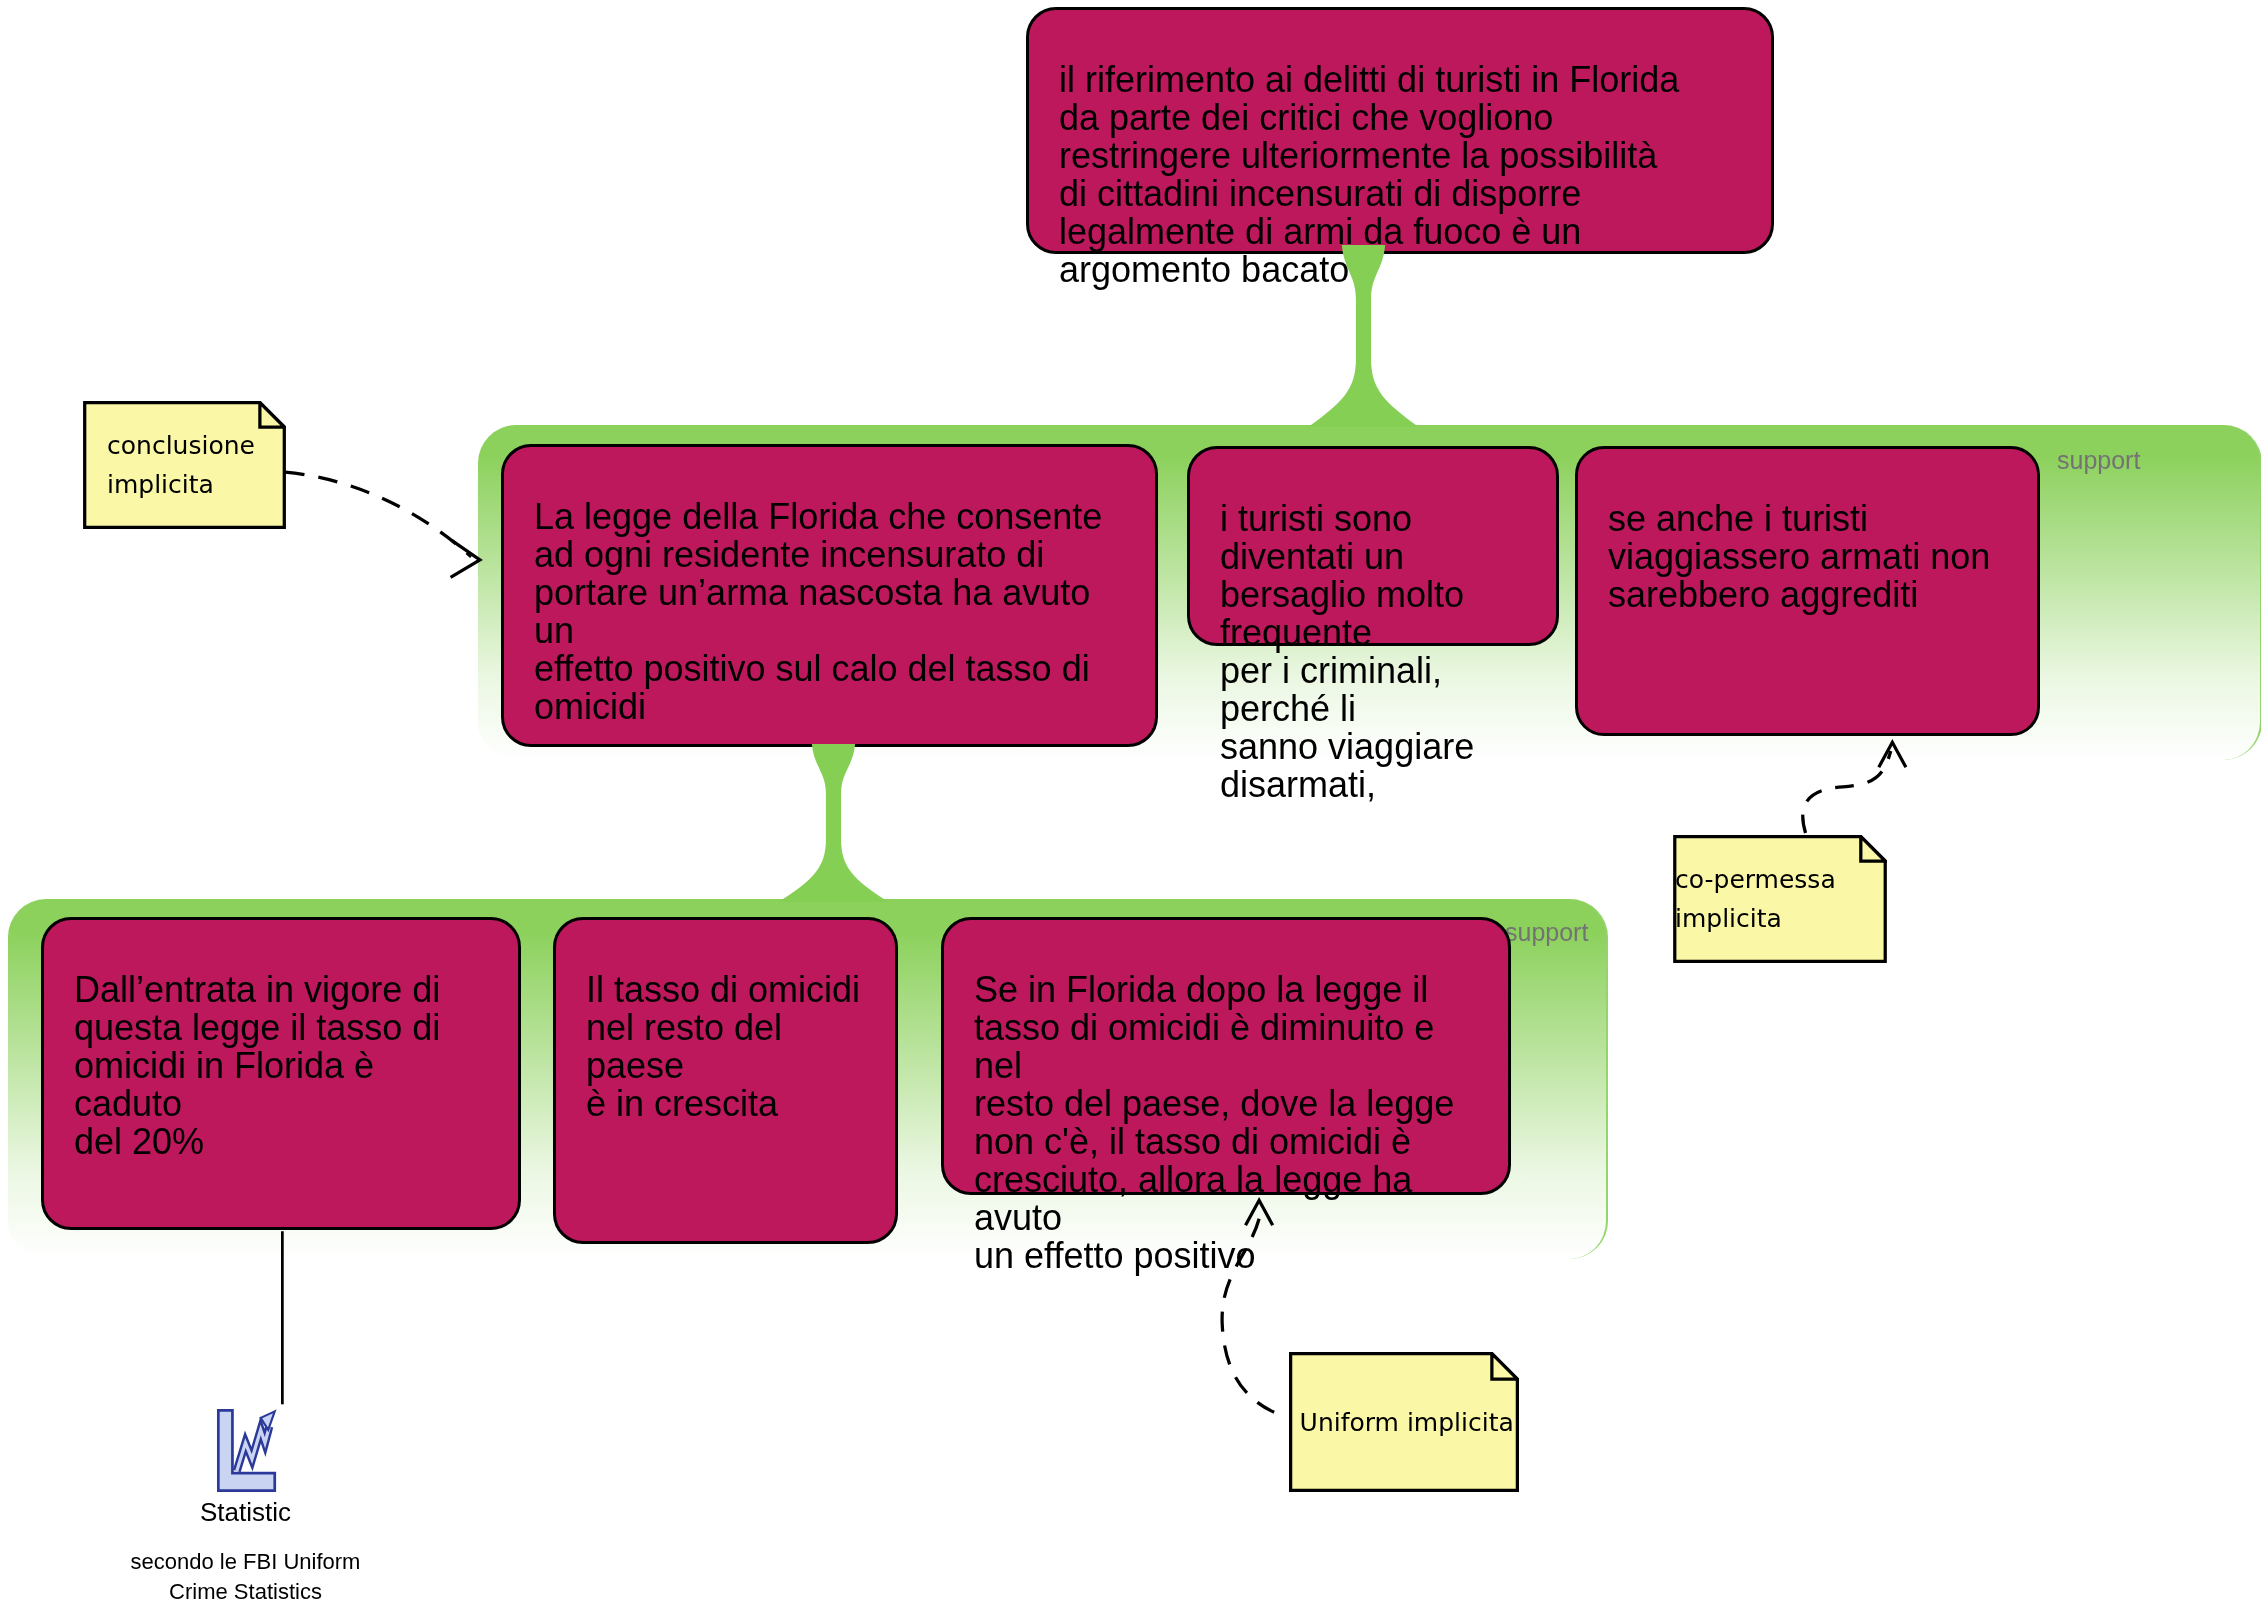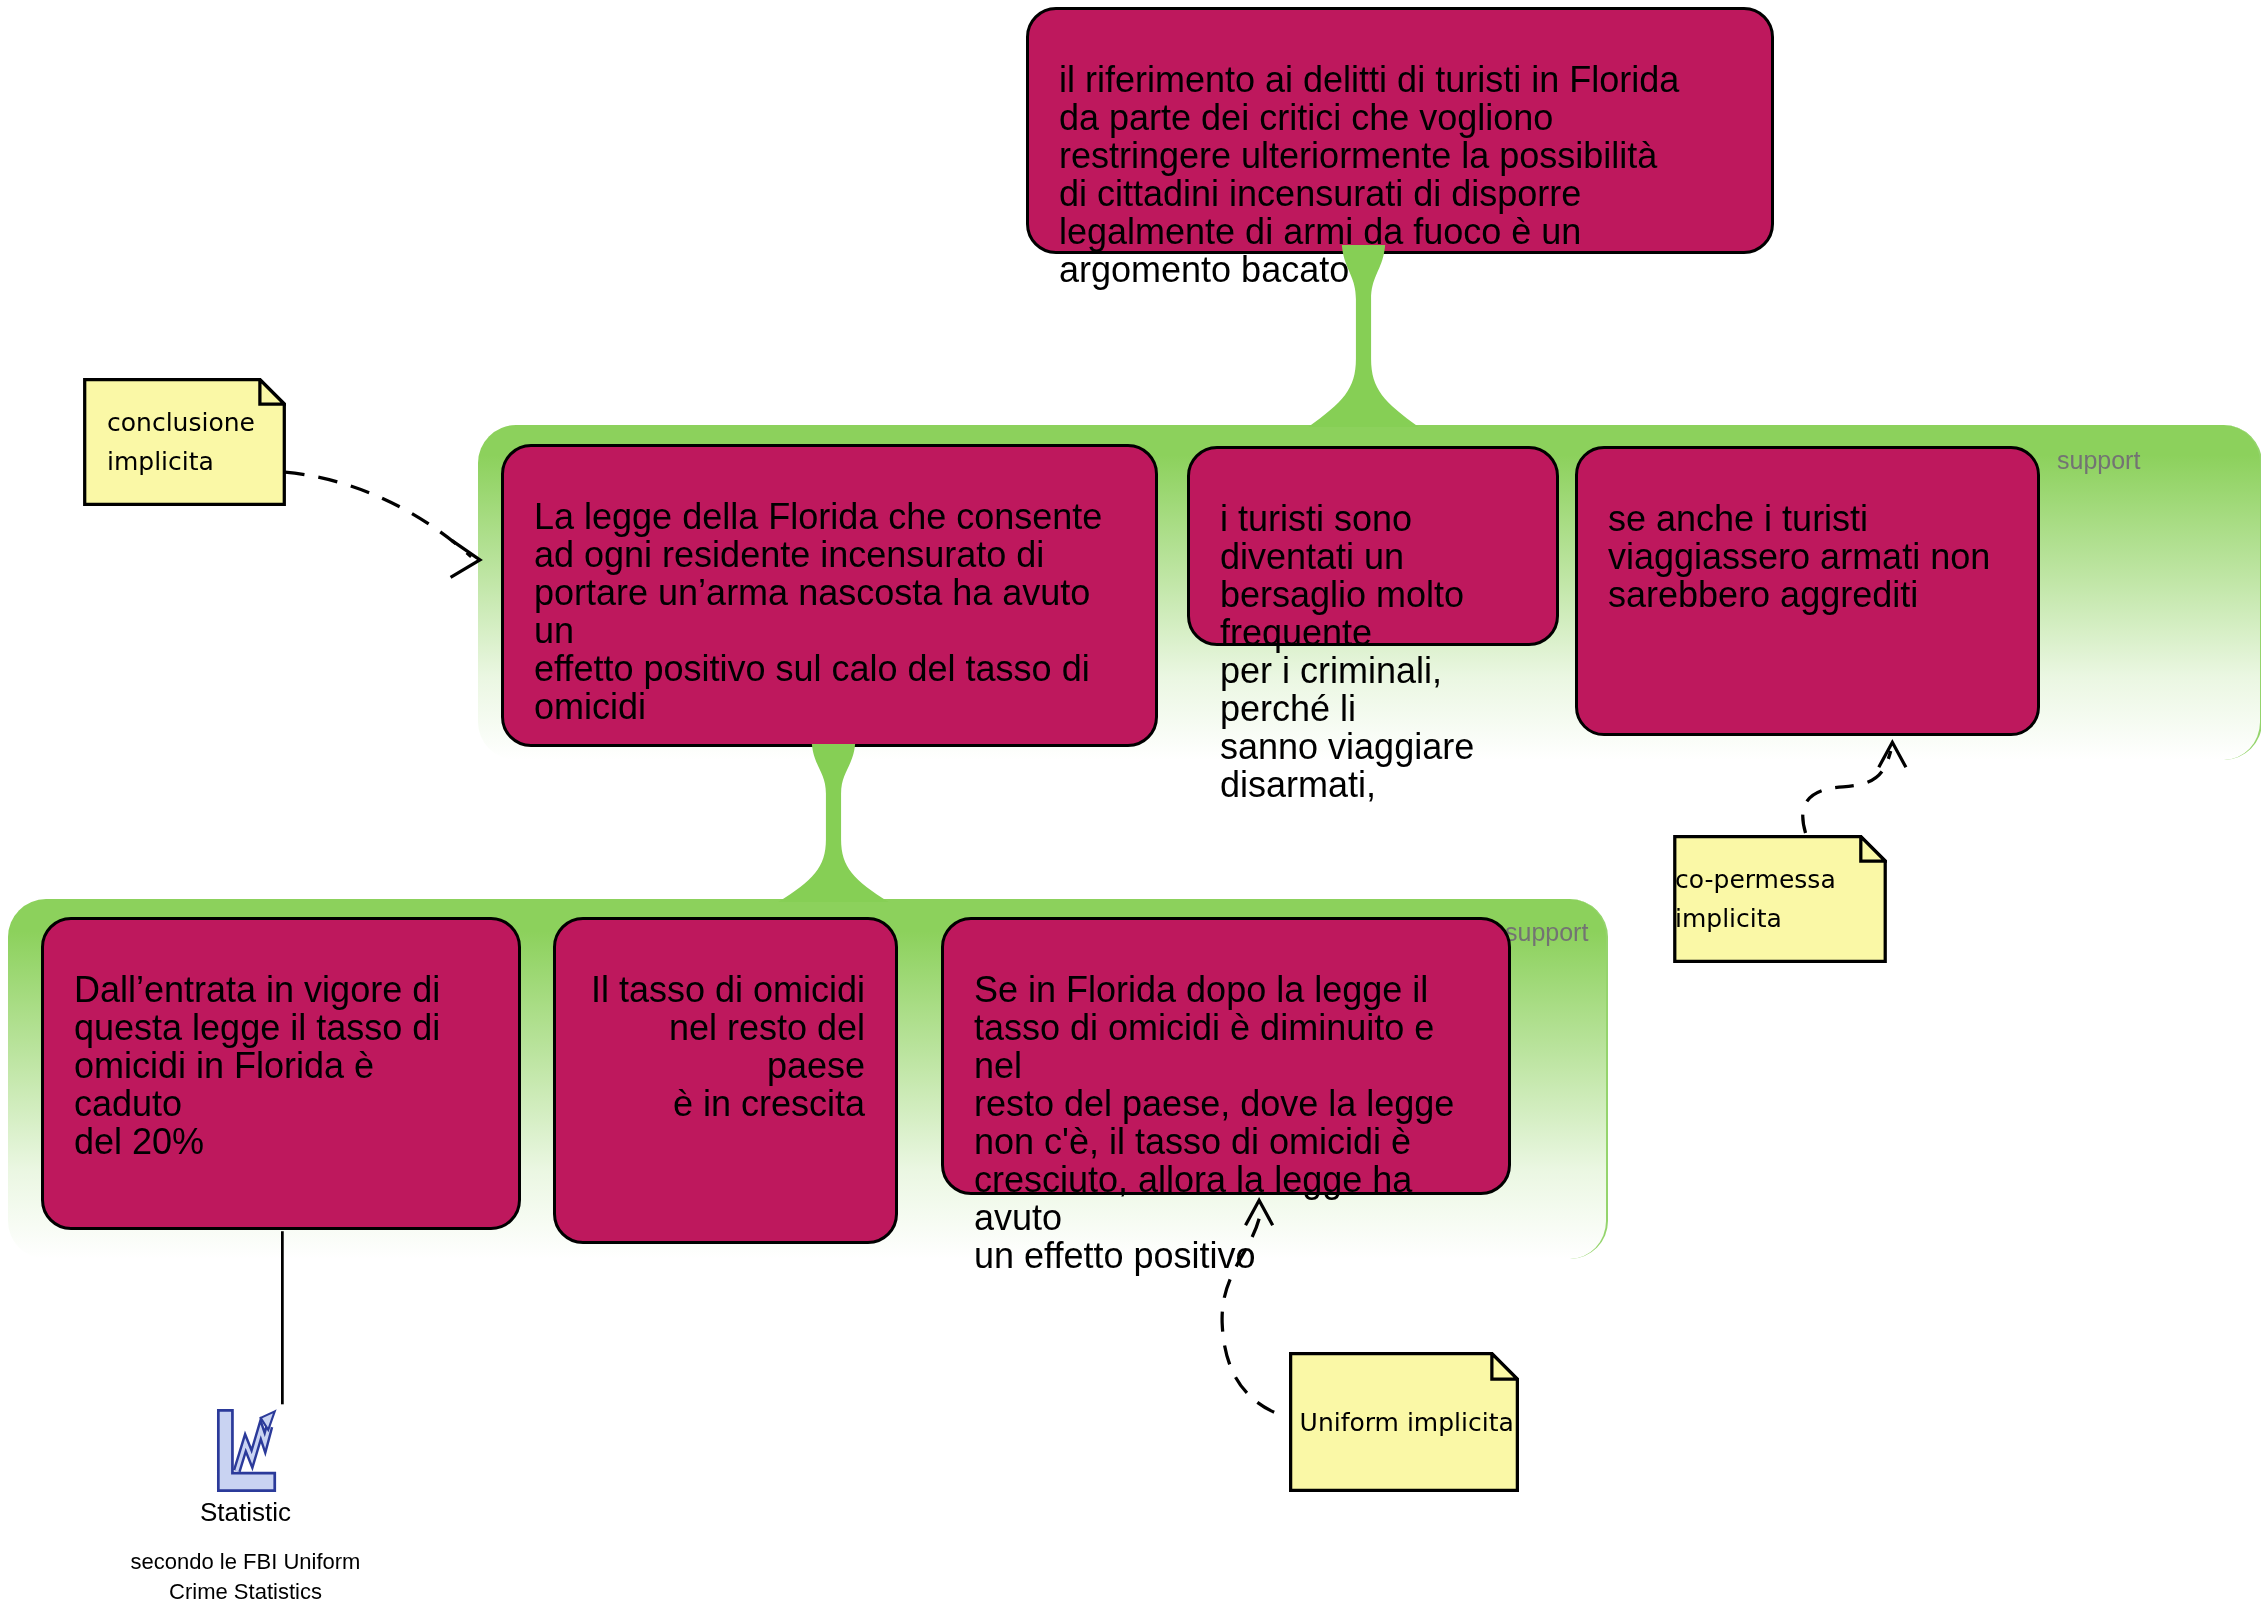--- a/index.html
+++ b/index.html
@@ -62,21 +62,21 @@
 viaggiassero armati non
 sarebbero aggrediti</span>
   </div>
 
   <div class="node" style="left:41px;top:917px;width:480px;height:313px;">
     <span>Dall’entrata in vigore di
 questa legge il tasso di
 omicidi in Florida è caduto
 del 20%</span>
   </div>
-  <div class="node" style="left:553px;top:917px;width:345px;height:327px;text-align:right;">
+  <div class="node" style="left:553px;top:917px;width:345px;height:327px;">
     <span>Il tasso di omicidi
 nel resto del paese
 è in crescita</span>
   </div>
   <div class="node" style="left:941px;top:917px;width:570px;height:278px;">
     <span>Se in Florida dopo la legge il
 tasso di omicidi è diminuito e nel
 resto del paese, dove la legge
 non c'è, il tasso di omicidi è
 cresciuto, allora la legge ha avuto
@@ -99,21 +99,21 @@
       <path d="M3327,1535 C3310,1478 3336,1454 3396,1450 C3456,1446 3472,1428 3484,1384" fill="none" stroke="#000" stroke-width="6" stroke-dasharray="34 26"></path>
       <path d="M3462,1414 L3487,1368 L3512,1414" fill="none" stroke="#000" stroke-width="6"></path>
     </g>
     <g>
       <path d="M2320,2246 C2302,2312 2248,2350 2252,2440 C2256,2532 2296,2588 2372,2612" fill="none" stroke="#000" stroke-width="6" stroke-dasharray="36 26"></path>
       <path d="M2295,2258 L2320,2212 L2345,2258" fill="none" stroke="#000" stroke-width="6"></path>
     </g>
     <line x1="520" y1="2269" x2="520" y2="2588" stroke="#000" stroke-width="5"></line>
   </svg>
 
-  <div class="note" style="left:83px;top:378px;width:212px;height:128px;">
+  <div class="note" style="left:83px;top:401px;width:212px;height:128px;">
     <svg width="203" height="128" viewBox="0 0 374 236">
       <polygon points="3,3 326,3 371,48 371,233 3,233" fill="#FAF8A6" stroke="#000" stroke-width="6"></polygon>
       <polygon points="326,3 326,48 371,48" fill="#FAF8A6" stroke="#000" stroke-width="6"></polygon>
     </svg>
     <div class="note-text">conclusione
 implicita</div>
   </div>
 
   <div class="note" style="left:1673px;top:835px;width:214px;height:128px;">
     <svg width="214" height="128" viewBox="0 0 394 236">

